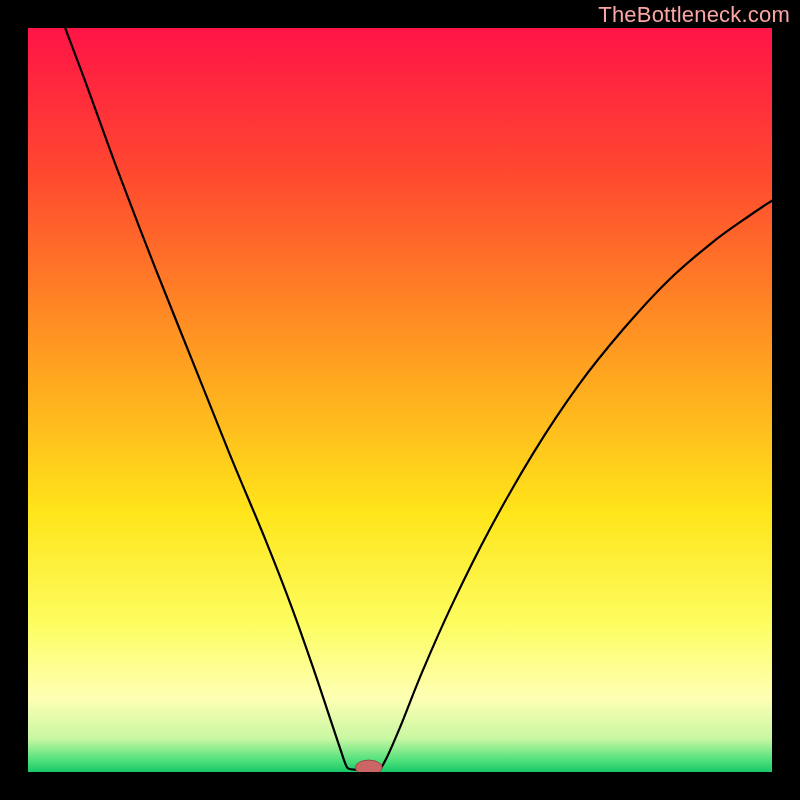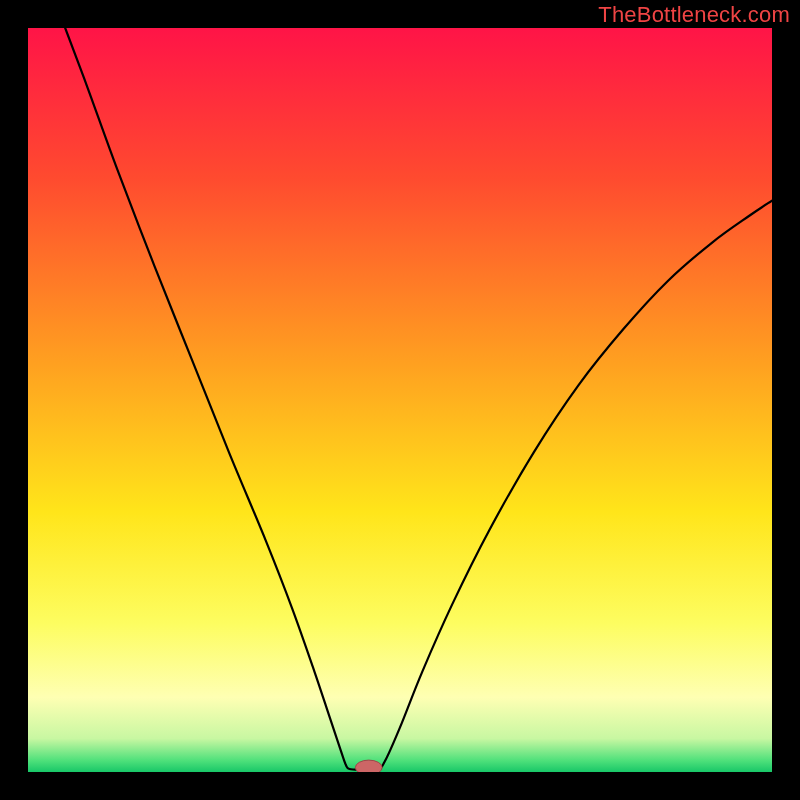--- a/index.html
+++ b/index.html
@@ -26,21 +26,21 @@
   }
   .plot svg {
     display: block;
     width: 100%;
     height: 100%;
   }
   .watermark {
     position: absolute;
     top: 2px;
     right: 10px;
-    color: #ef4444;
+    color: #fca5a5;
     font-size: 22px;
     font-weight: 500;
     letter-spacing: 0.2px;
     user-select: none;
   }
 </style>
 </head>
 <body>
 
 <div class="outer">

